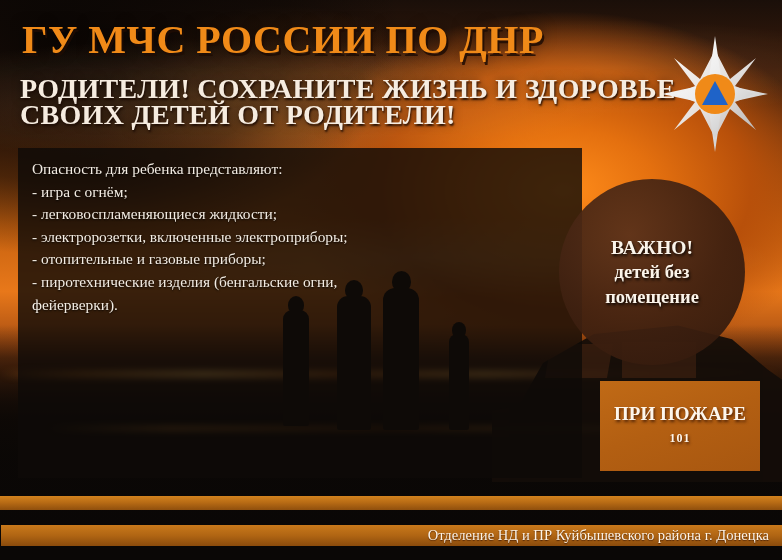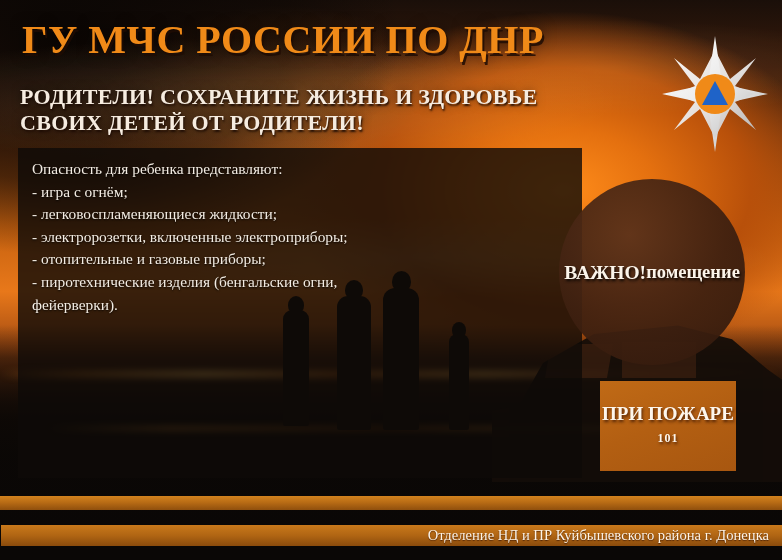--- a/index.html
+++ b/index.html
@@ -91,22 +91,22 @@
 
   
   .title{
     position:absolute; left:22px; top:16px;
     font-size:40px; font-weight:700; letter-spacing:.5px;
     color:#f08a18;
     text-shadow:2px 3px 0 rgba(30,12,4,.85), 0 0 14px rgba(0,0,0,.55);
     white-space:nowrap;
   }
   .subtitle{
-    position:absolute; left:20px; top:84px;
-    font-size:22px; font-weight:700; line-height:26px;
+    position:absolute; left:20px; top:76px;
+    font-size:28px; font-weight:700; line-height:26px;
     color:#f6ece0; letter-spacing:.3px;
     text-shadow:1px 2px 2px rgba(30,12,4,.9), 0 0 10px rgba(0,0,0,.5);
     white-space:nowrap;
   }
   .subtitle span{ display:block; }
 
   
   .emblem{
     position:absolute; left:660px; top:34px; width:110px; height:120px;
   }
@@ -125,34 +125,34 @@
     text-shadow:0 1px 2px rgba(0,0,0,.85);
     white-space:pre-line;
   }
   .panel .gap{ height:14px; }
 
   
   .circle{
     position:absolute; left:559px; top:179px; width:186px; height:186px;
     border-radius:50%;
     background:radial-gradient(circle at 38% 30%, rgba(88,48,26,.93) 0%, rgba(62,32,16,.94) 55%, rgba(48,24,12,.95) 100%);
-    display:flex; flex-direction:row;
+    display:flex; flex-direction:column;
     align-items:center; justify-content:center;
     text-align:center;
   }
   .circle .line{
     color:#fbf4ea; font-weight:700; font-size:18.5px; line-height:25px;
     text-shadow:1px 2px 3px rgba(0,0,0,.9);
     white-space:nowrap;
   }
   .circle .line.big{ font-size:19.5px; }
 
   
   .callbox{
-    position:absolute; left:600px; top:381px; width:136px; height:90px;
+    position:absolute; left:600px; top:381px; width:160px; height:90px;
     background:linear-gradient(160deg, #c06a16 0%, #b35f12 48%, #a85710 100%);
     display:flex; flex-direction:column;
     align-items:center; justify-content:center;
     text-align:center;
   }
   .callbox .l{
     color:#fdf6ec; font-weight:700; font-size:19px; line-height:25px;
     text-shadow:1px 2px 3px rgba(60,22,4,.85);
     white-space:nowrap;
   }
@@ -237,20 +237,21 @@
 - легковоспламеняющиеся жидкости;
 - электророзетки, включенные электроприборы;
 - отопительные и газовые приборы;
 - пиротехнические изделия (бенгальские огни,
 фейерверки).</p>
     <div class="gap"></div>
   </div>
 
   <div class="circle">
     <div class="line big">ВАЖНО!</div>
+    <div class="line">детей без</div>
     <div class="line">помещение</div>
   </div>
 
   <div class="callbox">
     <div class="l">ПРИ ПОЖАРЕ</div>
     <div class="l num">101</div>
   </div>
 
   <div class="bar one"></div>
 

